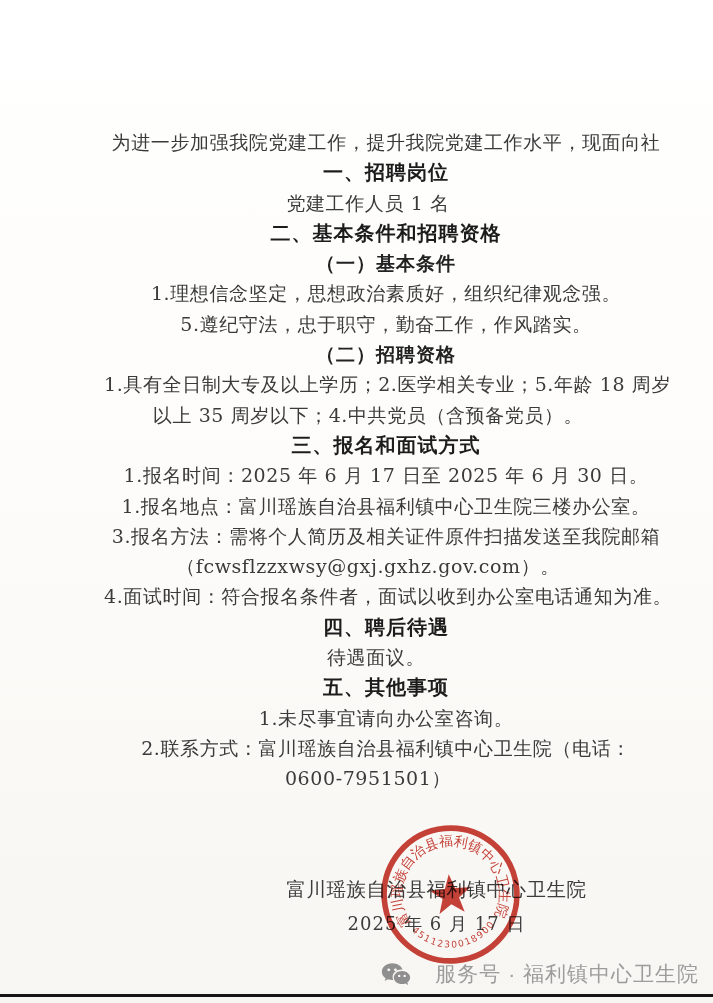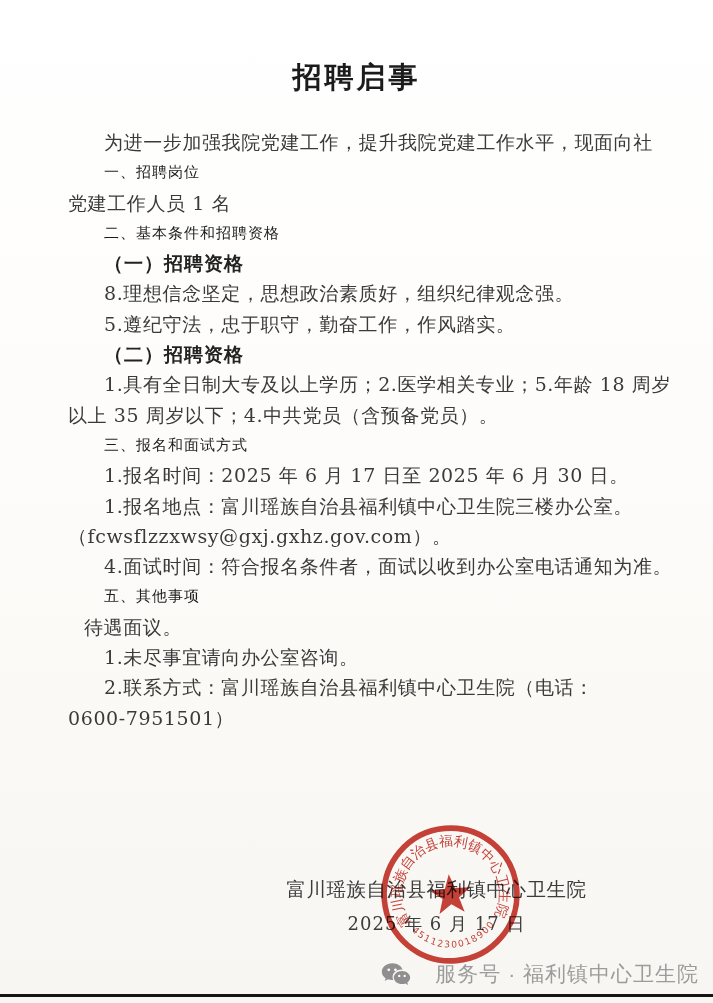--- a/index.html
+++ b/index.html
@@ -14,26 +14,27 @@
     font-size:29px; font-weight:bold; letter-spacing:3px; color:#1b1b1b;
     font-family:"DejaVu Serif","Liberation Serif",serif;
   }
   .content {
     position:absolute; top:127px; left:68px; width:600px;
   }
   .ln {
     height:30.3px; line-height:30.3px; white-space:nowrap;
     font-size:19px; letter-spacing:0.6px; color:#3a3a3a;
     font-family:"DejaVu Serif","Liberation Serif",serif;
+    text-align:center;
   }
   .ind  { padding-left:36px; }
   .ind1 { padding-left:16px; }
   .h {
     padding-left:36px; font-family:"Liberation Sans","DejaVu Sans",sans-serif;
-    font-weight:400; color:#1c1c1c; font-size:15px; letter-spacing:1px;
+    font-weight:700; color:#1c1c1c; font-size:20px; letter-spacing:1px;
   }
   .sub {
     padding-left:36px; font-weight:700; color:#222; letter-spacing:1px;
   }
   .closing {
     position:absolute; top:876px; left:160px; width:553px; text-align:center;
   }
   .closing .org {
     font-size:19.5px; letter-spacing:0.5px; color:#3c3c3c;
     font-family:"DejaVu Serif","Liberation Serif",serif;
@@ -54,40 +55,41 @@
   .footer svg { display:block; }
   .bottom-rule {
     position:absolute; left:0; top:994px; width:713px; height:2.5px; background:#151515;
   }
 </style>
 </head>
 <body>
 
 <div class="page">
 
-  <div class="doc-title">招聘启事</div>
 
   <div class="content">
     <div class="ln ind">为进一步加强我院党建工作，提升我院党建工作水平，现面向社</div>
     <div class="ln h">一、招聘岗位</div>
     <div class="ln">党建工作人员 1 名</div>
     <div class="ln h">二、基本条件和招聘资格</div>
-    <div class="ln sub">（一）招聘资格</div>
-    <div class="ln ind">8.理想信念坚定，思想政治素质好，组织纪律观念强。</div>
+    <div class="ln sub">（一）基本条件</div>
+    <div class="ln ind">1.理想信念坚定，思想政治素质好，组织纪律观念强。</div>
     <div class="ln ind">5.遵纪守法，忠于职守，勤奋工作，作风踏实。</div>
     <div class="ln sub">（二）招聘资格</div>
     <div class="ln ind">1.具有全日制大专及以上学历；2.医学相关专业；5.年龄 18 周岁</div>
     <div class="ln">以上 35 周岁以下；4.中共党员（含预备党员）。</div>
     <div class="ln h">三、报名和面试方式</div>
     <div class="ln ind">1.报名时间：2025 年 6 月 17 日至 2025 年 6 月 30 日。</div>
     <div class="ln ind">1.报名地点：富川瑶族自治县福利镇中心卫生院三楼办公室。</div>
+    <div class="ln ind">3.报名方法：需将个人简历及相关证件原件扫描发送至我院邮箱</div>
     <div class="ln">（fcwsflzzxwsy@gxj.gxhz.gov.com）。</div>
     <div class="ln ind">4.面试时间：符合报名条件者，面试以收到办公室电话通知为准。</div>
+    <div class="ln h">四、聘后待遇</div>
+    <div class="ln ind1">待遇面议。</div>
     <div class="ln h">五、其他事项</div>
-    <div class="ln ind1">待遇面议。</div>
     <div class="ln ind">1.未尽事宜请向办公室咨询。</div>
     <div class="ln ind">2.联系方式：富川瑶族自治县福利镇中心卫生院（电话：</div>
     <div class="ln">0600-7951501）</div>
   </div>
 
   <div class="closing">
     <div class="org">富川瑶族自治县福利镇中心卫生院</div>
     <div class="date">2025 年 6 月 17 日</div>
   </div>
 

